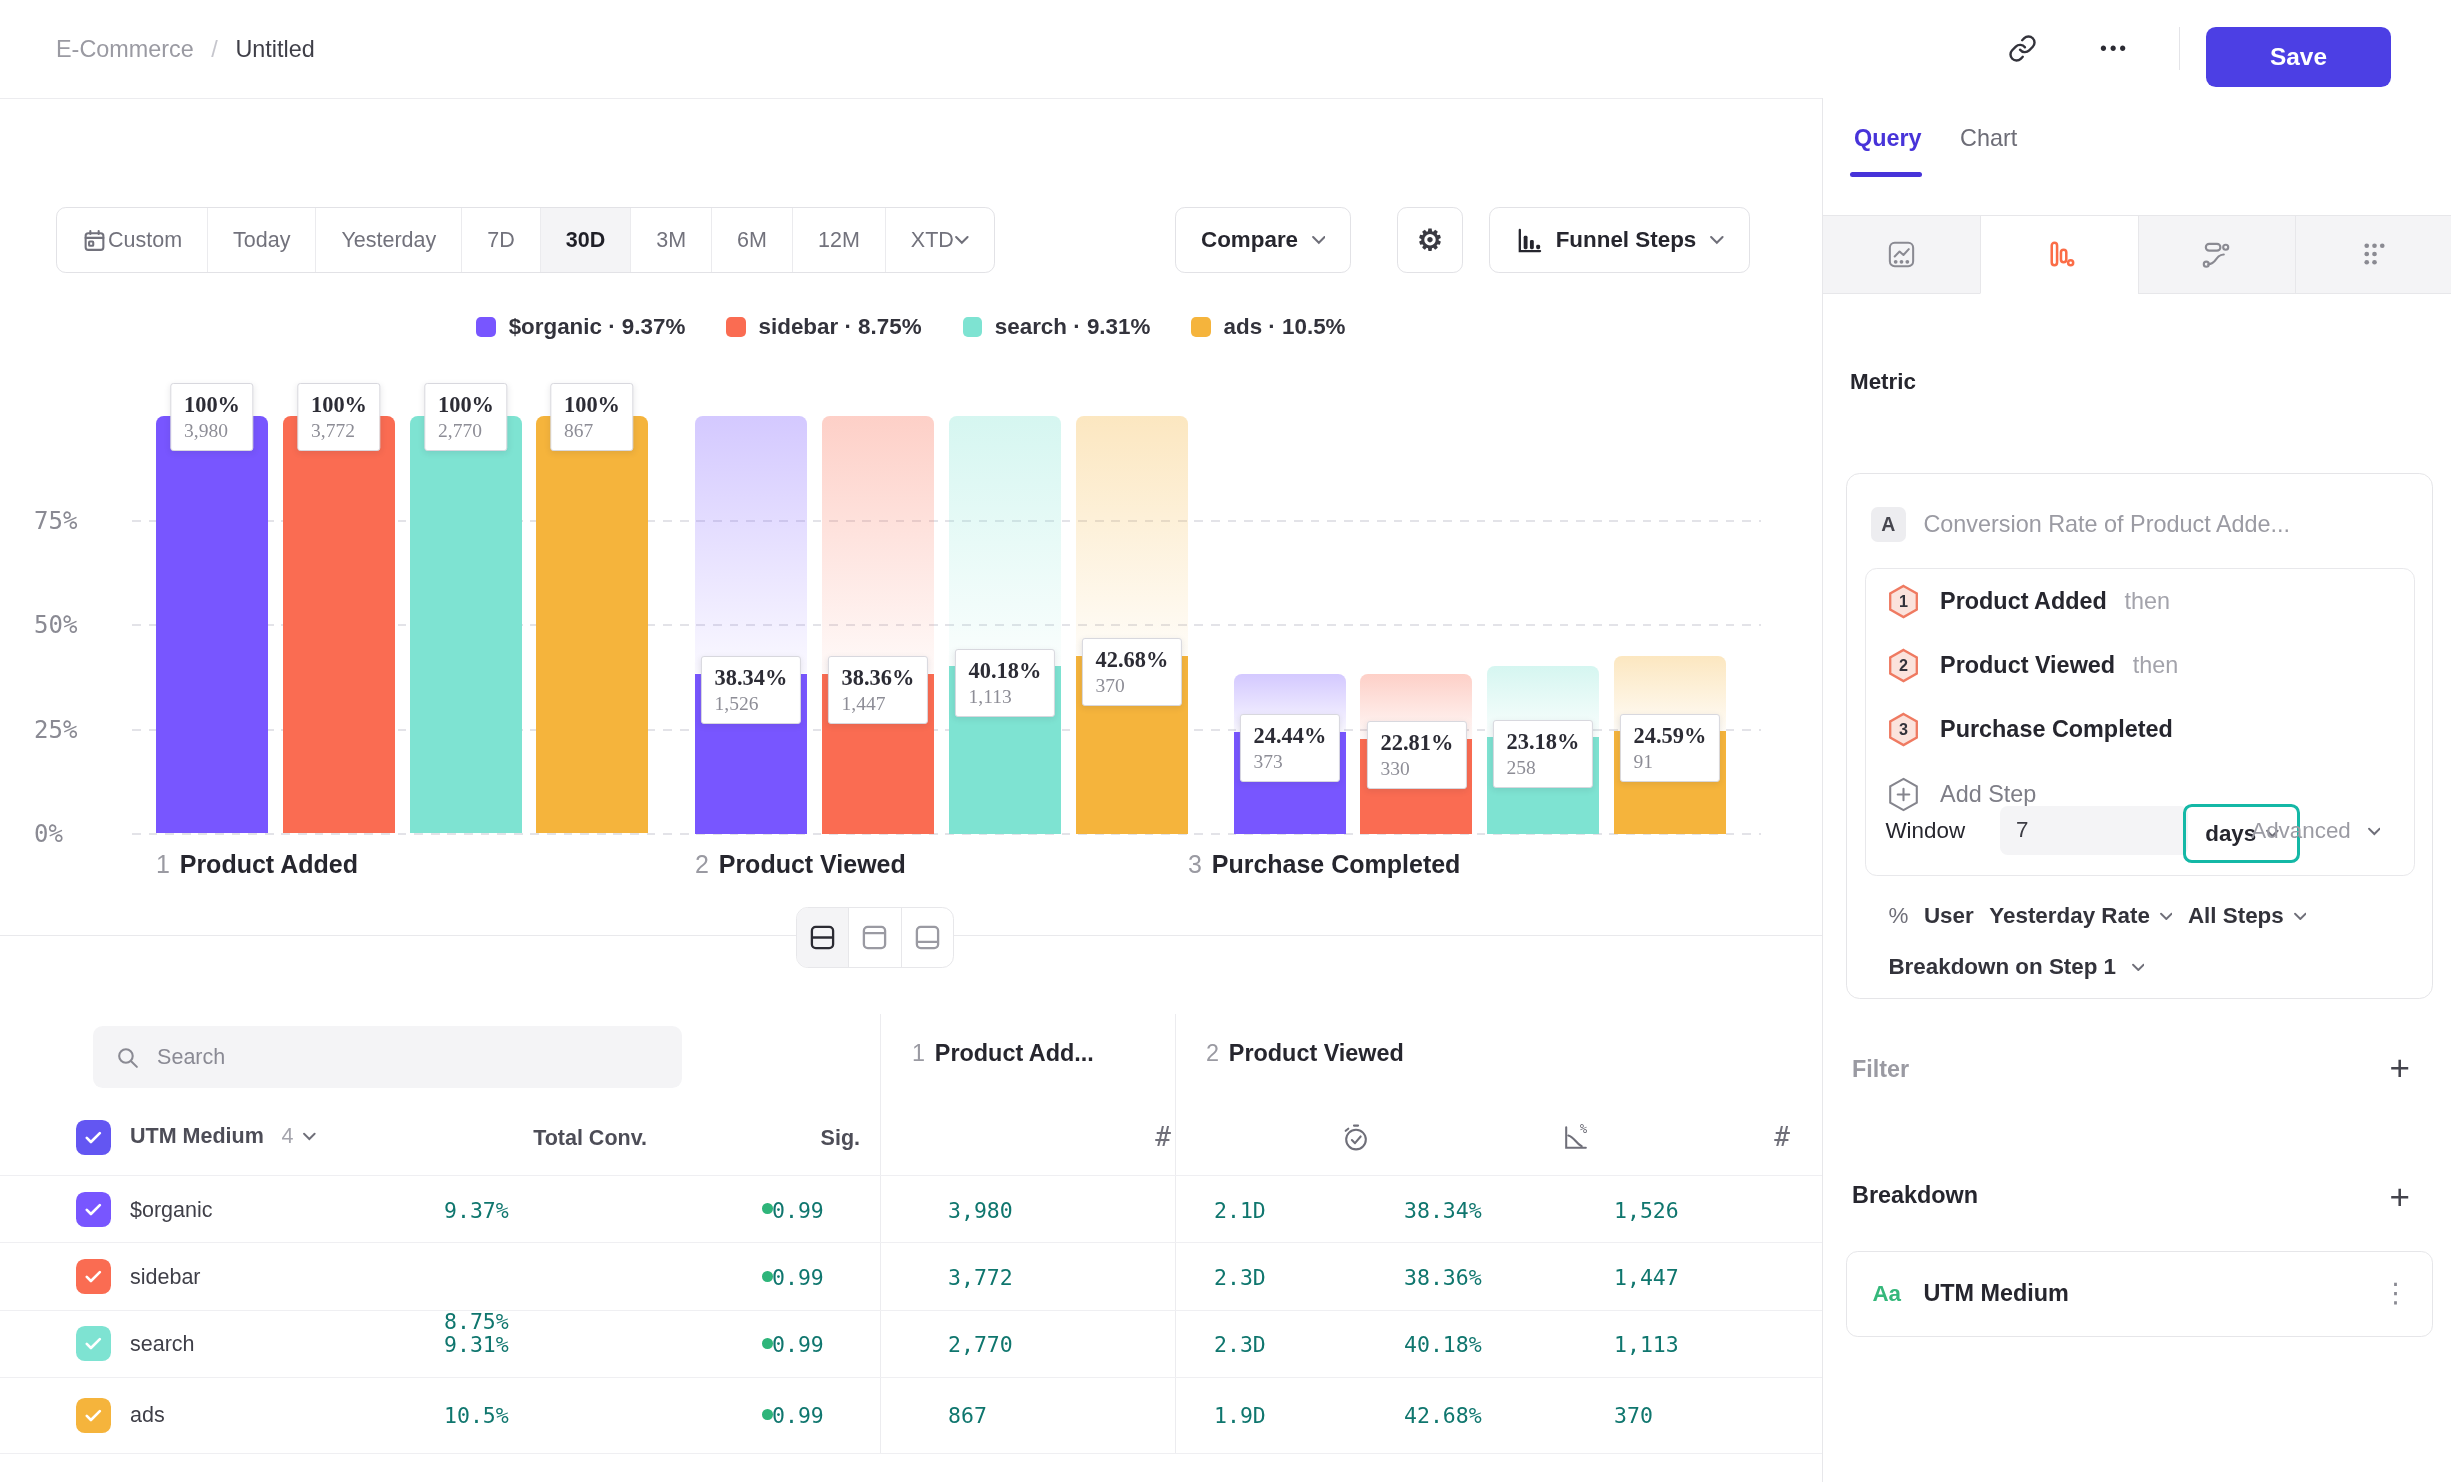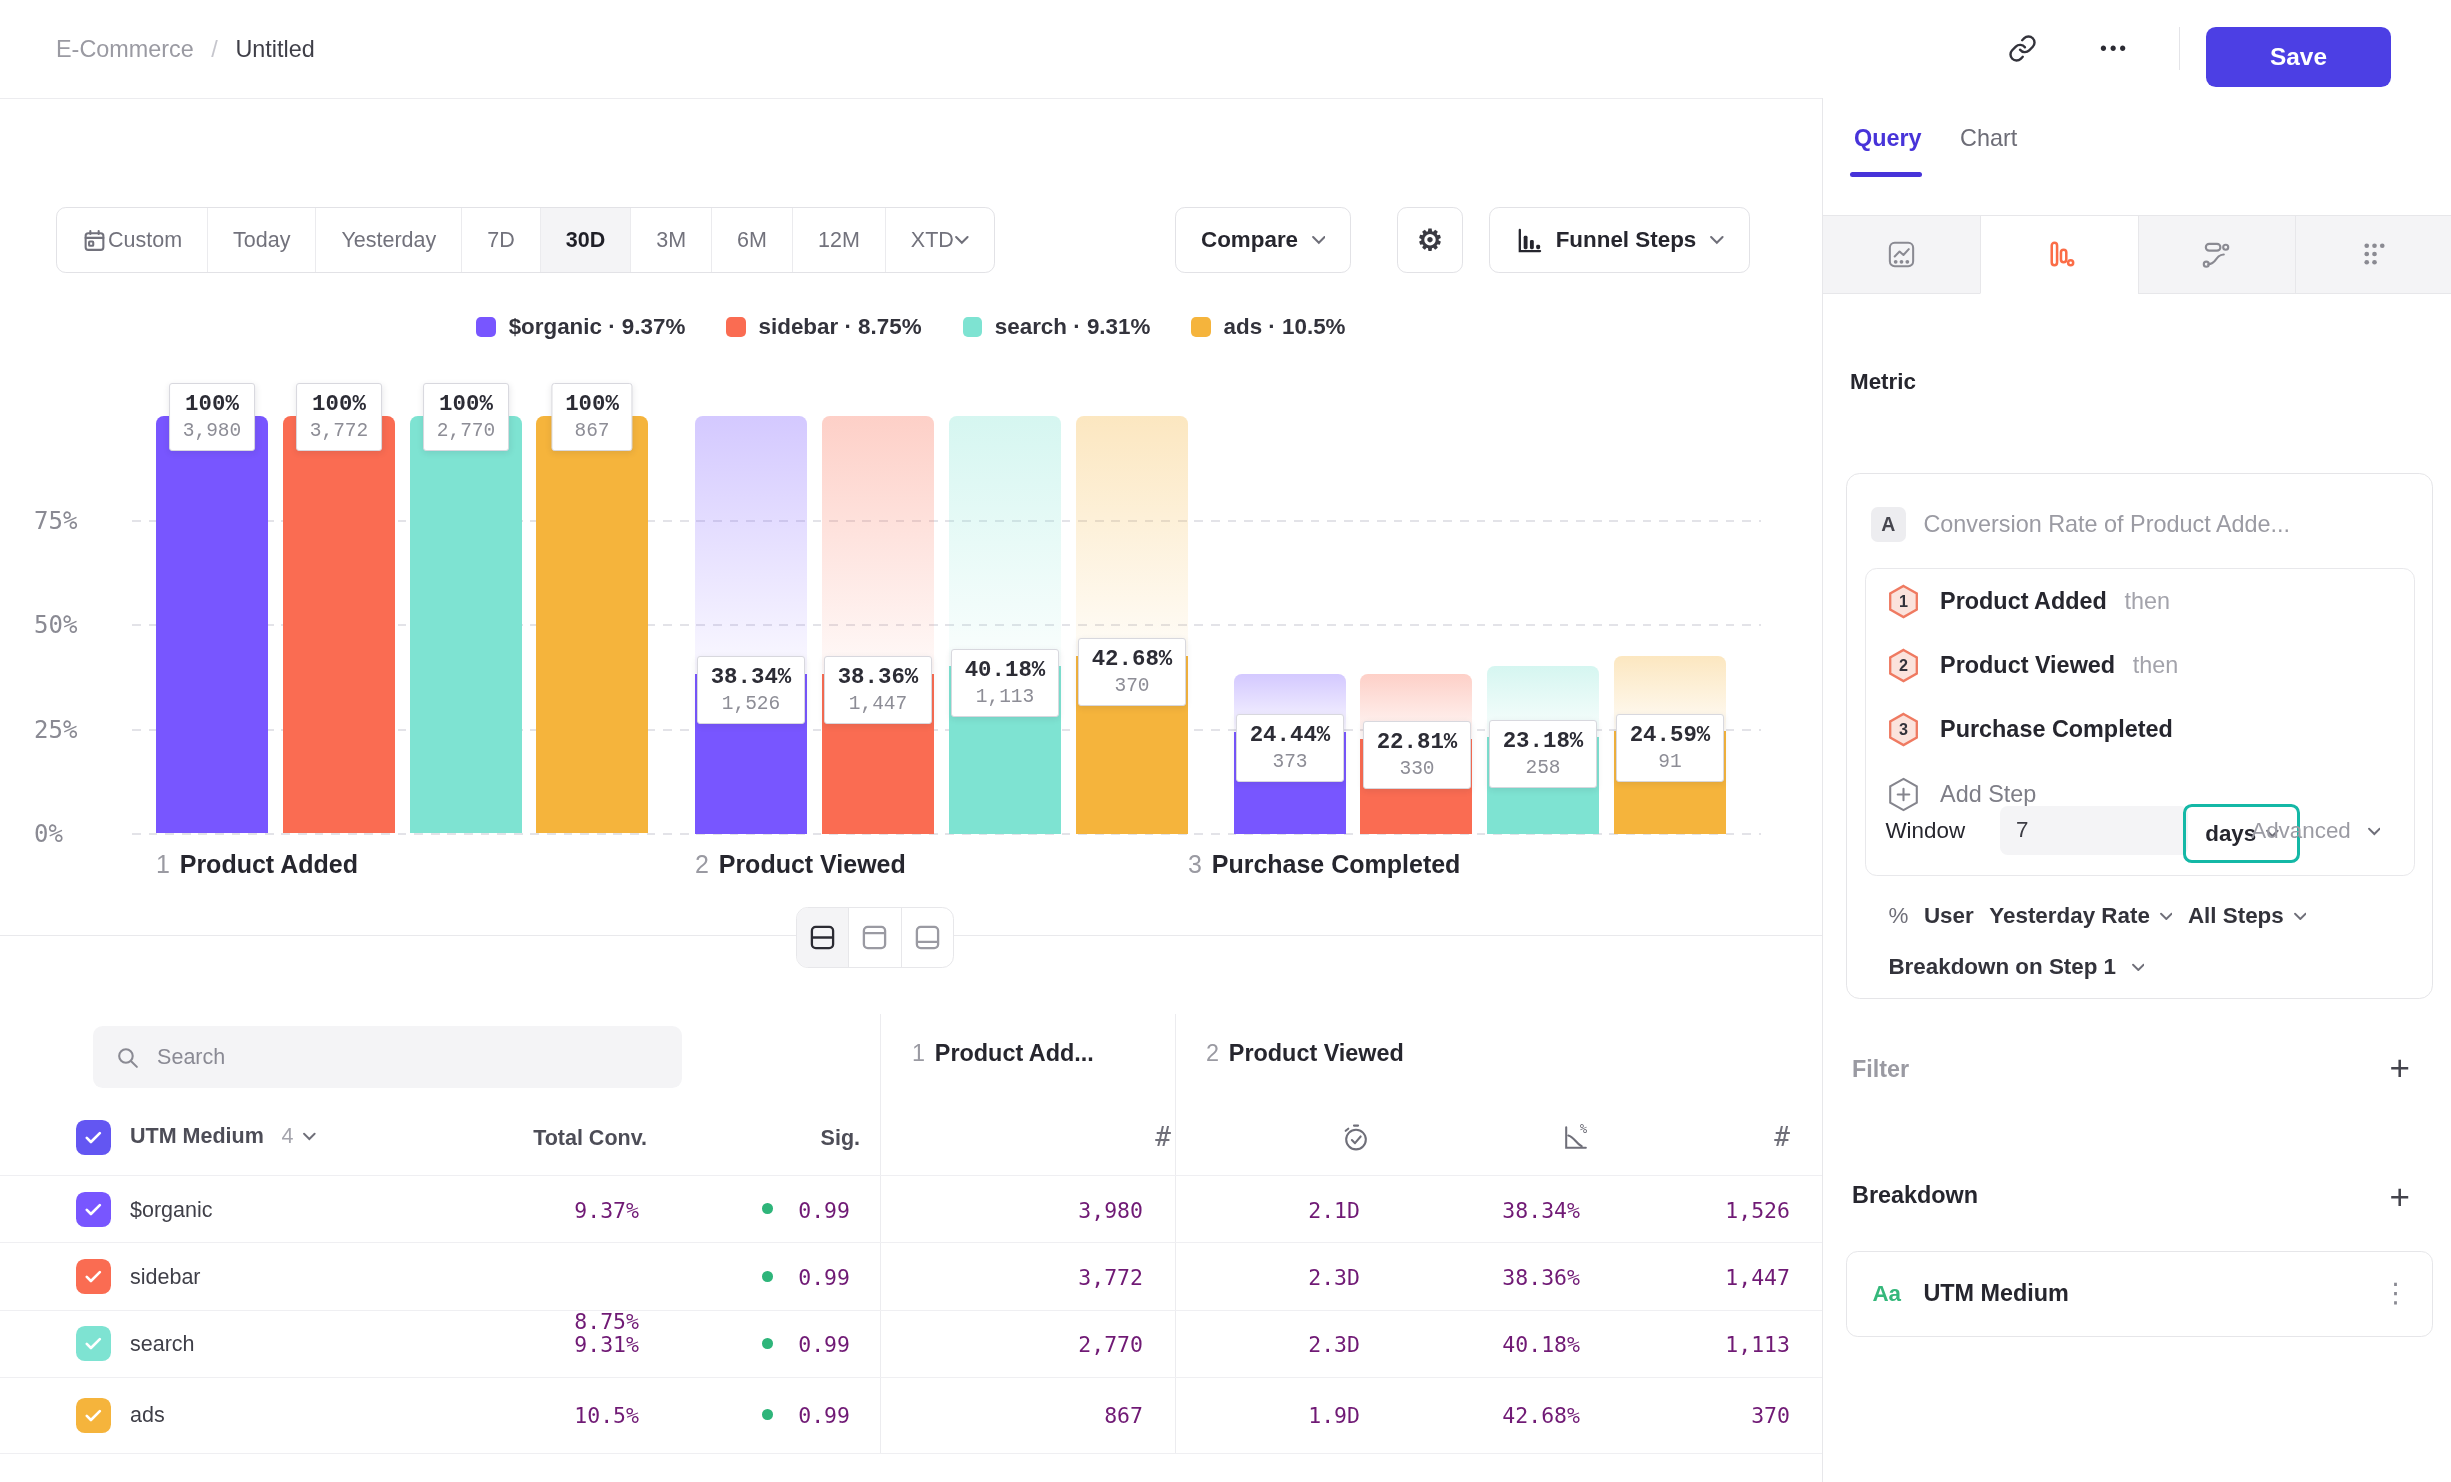--- a/index.html
+++ b/index.html
@@ -39,22 +39,22 @@
   .legend-label{font-size:22.4px;font-weight:600;color:#33333c;}
 
   
   #plot{left:0;top:0;width:1822px;height:1482px;pointer-events:none;}
   .gridline{position:absolute;left:132px;width:1629px;height:2px;
             background-image:repeating-linear-gradient(to right,#e3e3e8 0 8.8px,transparent 8.8px 16.6px);}
   .ytick{position:absolute;left:34px;width:83px;font-size:24px;color:#8a8a93;
          font-family:"DejaVu Sans Mono",monospace;}
   .bar{position:absolute;}
   .val-box{position:absolute;transform:translateX(-50%);background:#fff;border:1.5px solid #d8d8de;
-           border-radius:3px;padding:5.9px 12.7px 6.8px;text-align:center;white-space:nowrap;
-           box-shadow:0 2px 5.9px rgba(40,40,60,.10);font-family:Liberation Mono, monospace;}
+           border-radius:3px;padding:5.9px 12.7px 6.8px;white-space:nowrap;
+           box-shadow:0 2px 5.9px rgba(40,40,60,.10);font-family:Liberation Serif, serif;}
   .vb-pct{font-size:22.4px;font-weight:700;color:#2c2c35;line-height:1.3;}
   .vb-cnt{font-size:19.5px;color:#8d8d96;line-height:1.25;}
   .step-label{position:absolute;top:850px;white-space:nowrap;font-size:25px;}
   .step-label .n{color:#9a9aa2;margin-right:9.8px;}
   .step-label .t{color:#26262e;font-weight:700;}
 
   
   .split-line{left:0;top:935px;width:1822px;height:1px;background:#e9e9ec;}
   .view-toggle{left:796px;top:907px;width:156px;height:59px;background:#fff;border:1px solid #e7e7ea;
                border-radius:11.7px;overflow:hidden;}
@@ -70,22 +70,22 @@
   .search-box input::placeholder{color:#8a8a94;}
   .step-col-head{top:1040px;font-size:23.4px;white-space:nowrap;}
   .step-col-head .n{color:#9a9aa2;margin-right:9.8px;}
   .step-col-head .t{color:#26262e;font-weight:700;}
   .vline{top:1014px;height:439px;width:1px;background:#ececef;}
   .hline{left:0;width:1822px;height:1px;background:#efeff2;}
   .checkbox{position:absolute;left:76px;width:35px;height:35px;border-radius:8.8px;display:flex;
             align-items:center;justify-content:center;cursor:pointer;}
   .th-label{font-size:21.5px;font-weight:600;color:#4d4d57;}
   .th-count{color:#a4a4ac;font-weight:400;margin-left:7.8px;}
-  .num-right{position:absolute;text-align:right;font-family:"DejaVu Sans Mono",monospace;
-             font-size:21.5px;color:#701a75;}
+  .num-right{position:absolute;font-family:"DejaVu Sans Mono",monospace;
+             font-size:21.5px;color:#0f766e;}
   .row-name{position:absolute;left:130px;font-size:21.5px;color:#3f3f48;}
   .sig-dot{position:absolute;width:10.7px;height:10.7px;border-radius:50%;background:#2eb57a;}
   .col-icon{position:absolute;color:#6f6f79;display:flex;justify-content:center;}
   .hash{font-family:"DejaVu Sans Mono",monospace;font-size:26px;color:#6f6f79;}
 
   
   .panel{left:1822px;top:98px;width:630px;height:1385px;border-left:1px solid #e7e7ea;background:#fff;}
   .p-abs{position:absolute;}
   .ptab-query{left:31px;top:27px;font-size:23.4px;font-weight:700;color:#4733d9;cursor:pointer;}
   .ptab-underline{left:27px;top:74px;width:72px;height:4.9px;border-radius:2.9px;background:#4733d9;}

